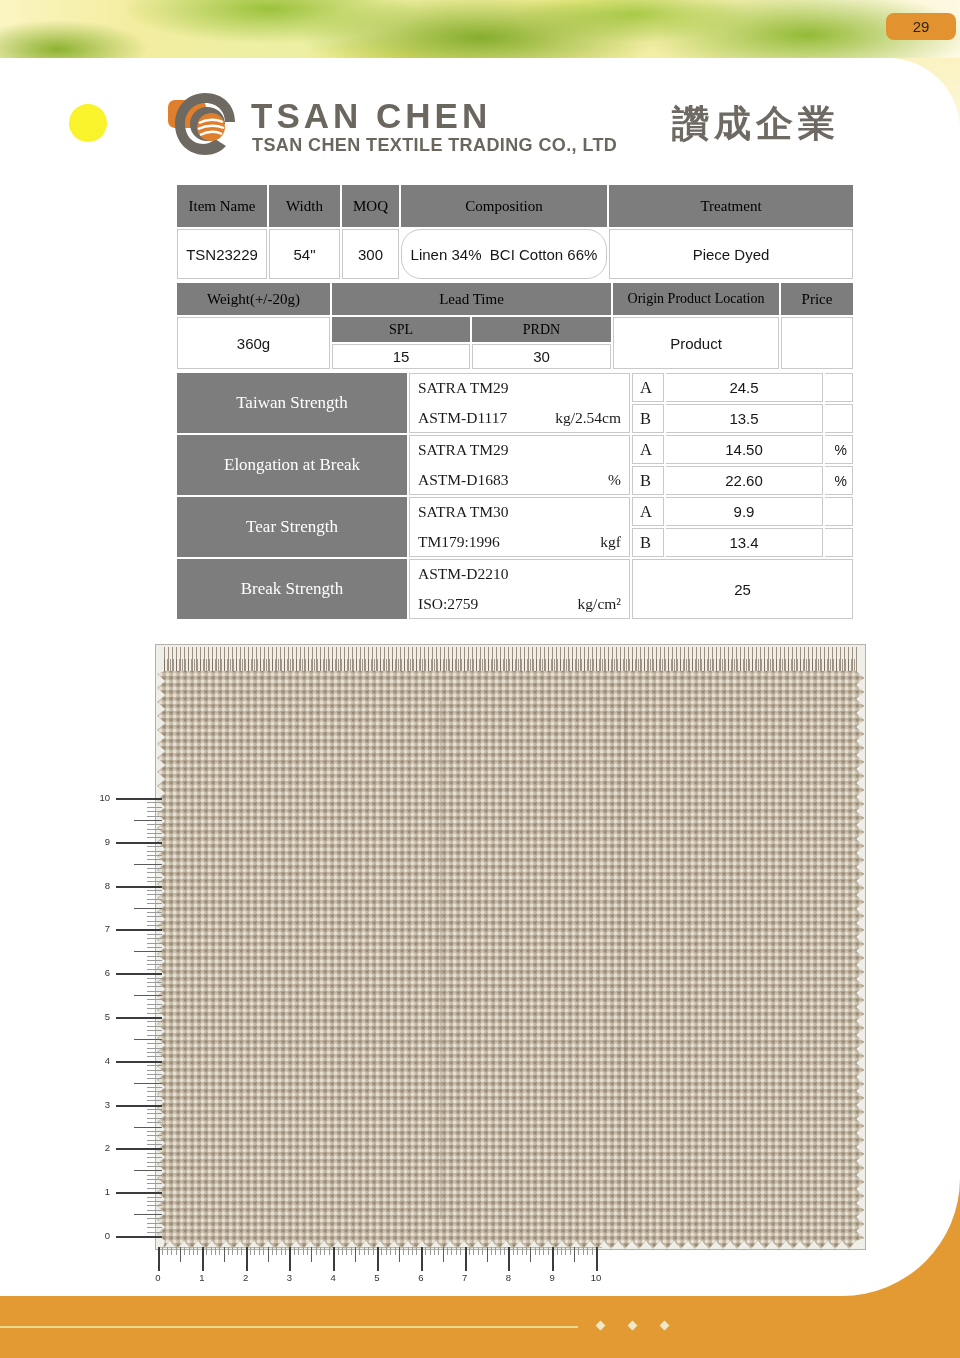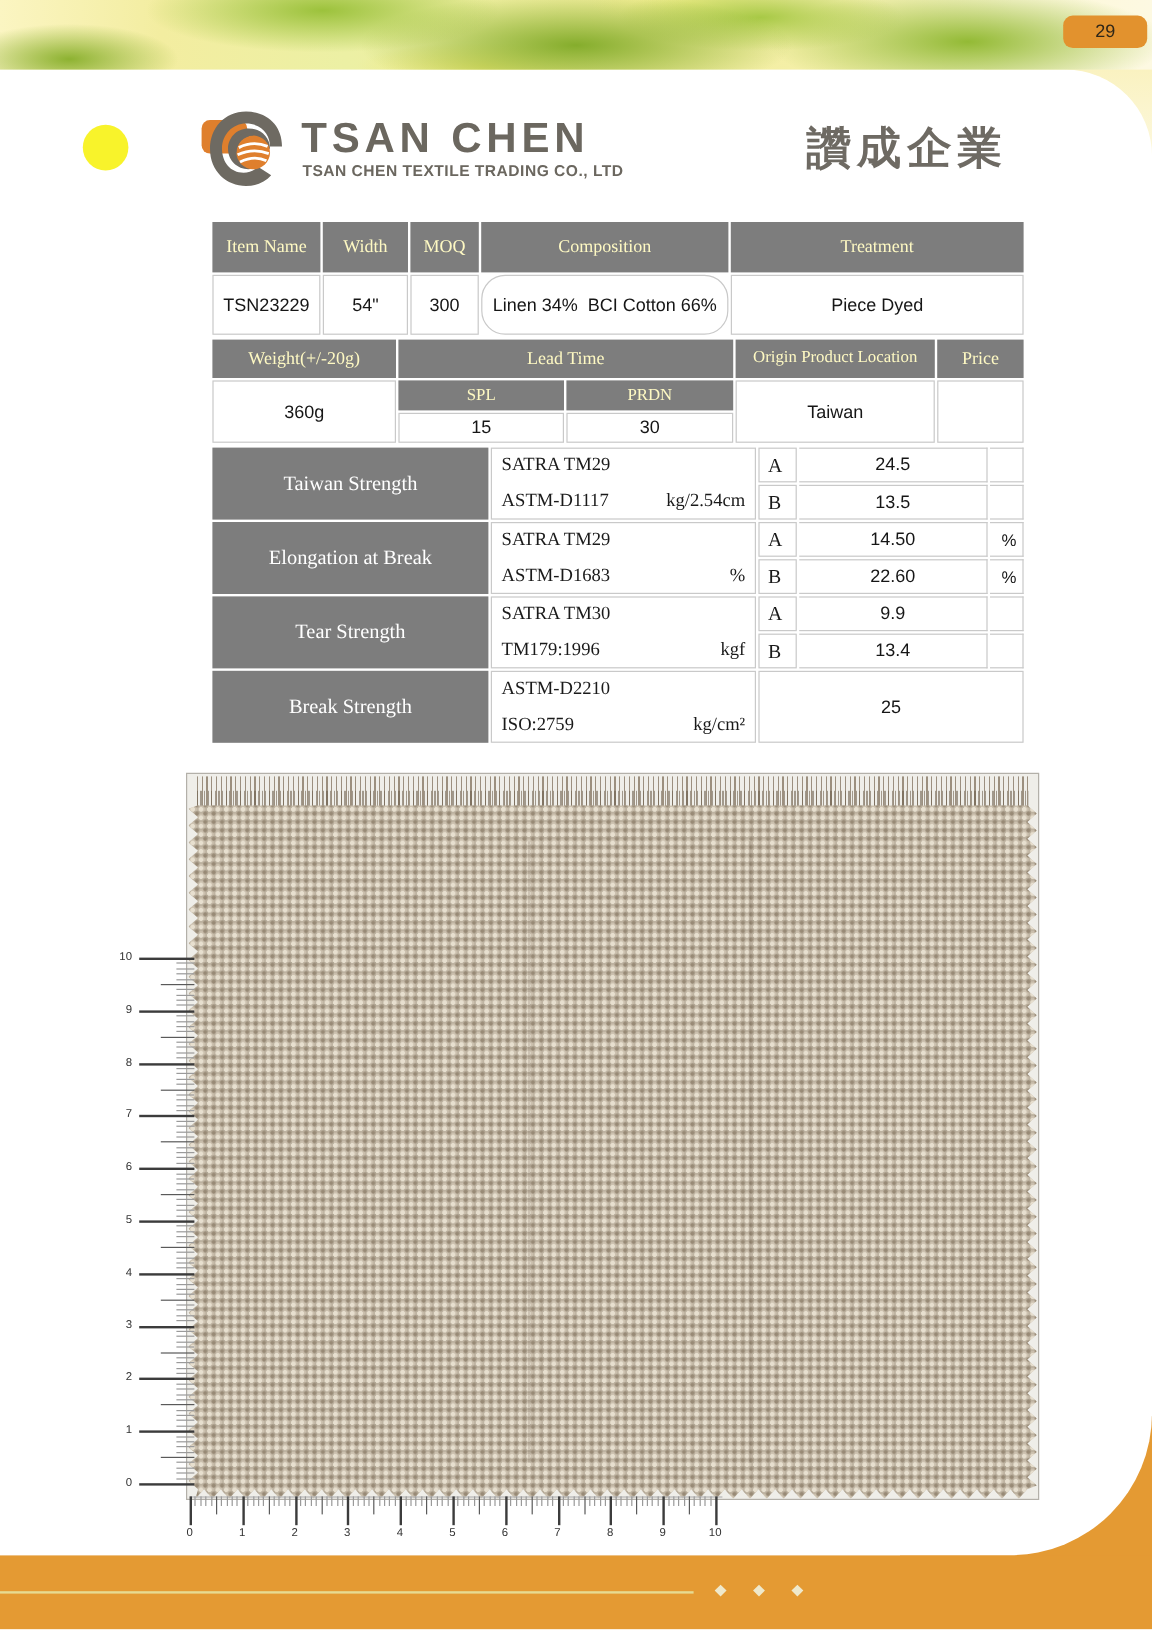--- a/index.html
+++ b/index.html
@@ -29,29 +29,29 @@
   .badge{ left:886px; top:13px; width:70px; height:27px; background:#e2922e; border-radius:8px;
     z-index:4; display:flex; align-items:center; justify-content:center;
     font-size:15px; color:#2e2618; }
 
   
   .ydot{ left:69px; top:104px; width:38px; height:38px; border-radius:50%; background:#f8f32b; z-index:2; }
   .logo-icon{ left:167px; top:91px; width:74px; height:68px; z-index:2; }
   .brand{ left:251px; top:96px; z-index:2; color:#6b675f; font-weight:bold;
     font-size:35px; letter-spacing:4px; font-family:"Liberation Sans",sans-serif; }
   .brand-sub{ left:252px; top:135px; z-index:2; color:#6b675f; font-weight:bold;
-    font-size:13px; letter-spacing:0.4px; }
+    font-size:18px; letter-spacing:0.4px; }
   .brand-zh{ left:672px; top:99px; width:200px; z-index:2; color:#6e6a63; font-weight:bold;
     font-size:37px; letter-spacing:5px; font-family:"DejaVu Sans",sans-serif; }
 
   
   .tables{ left:175px; top:183px; width:680px; z-index:2; }
   table{ border-collapse:separate; border-spacing:2px; table-layout:fixed; width:680px; }
   td{ overflow:hidden; }
-  .hcell{ background:#7d7d7d; color:#fef9c3; text-align:center; vertical-align:middle;
+  .hcell{ background:#7d7d7d; color:#000000; text-align:center; vertical-align:middle;
     font-family:"Liberation Serif",serif; font-size:15px; }
   .lcell{ background:#7d7d7d; color:#fff; text-align:center; vertical-align:middle;
     font-family:"Liberation Serif",serif; font-size:17px; }
   .wcell{ background:#fff; border:1px solid #c9c9c9; color:#161616; text-align:center;
     vertical-align:middle; font-size:15px; }
   .pre{ white-space:pre;border-radius:20px; }
   .mcell{ background:#fff; border:1px solid #c9c9c9; vertical-align:middle;
     font-family:"Liberation Serif",serif; font-size:15.5px; color:#1a1a1a; padding:4px 8px; }
   .mflex{ display:flex; flex-direction:column; justify-content:space-between; height:48px; }
   .mline2{ display:flex; justify-content:space-between; align-items:flex-end; }
@@ -168,21 +168,21 @@
           <tr style="height:32px">
         <td class="hcell">Weight(+/-20g)</td>
         <td class="hcell" colspan="2">Lead Time</td>
         <td class="hcell" style="font-size:14px">Origin Product Location</td>
         <td class="hcell">Price</td>
       </tr>
       <tr style="height:25px">
         <td class="wcell" rowspan="2">360g</td>
         <td class="hcell" style="font-size:14px">SPL</td>
         <td class="hcell" style="font-size:14px">PRDN</td>
-        <td class="wcell" rowspan="2">Taiwan</td>
+        <td class="wcell" rowspan="2">Product</td>
         <td class="wcell" rowspan="2"></td>
       </tr>
       <tr style="height:25px">
         <td class="wcell">15</td>
         <td class="wcell">30</td>
       </tr>
     </tbody>
       </table>
 
     <table>

